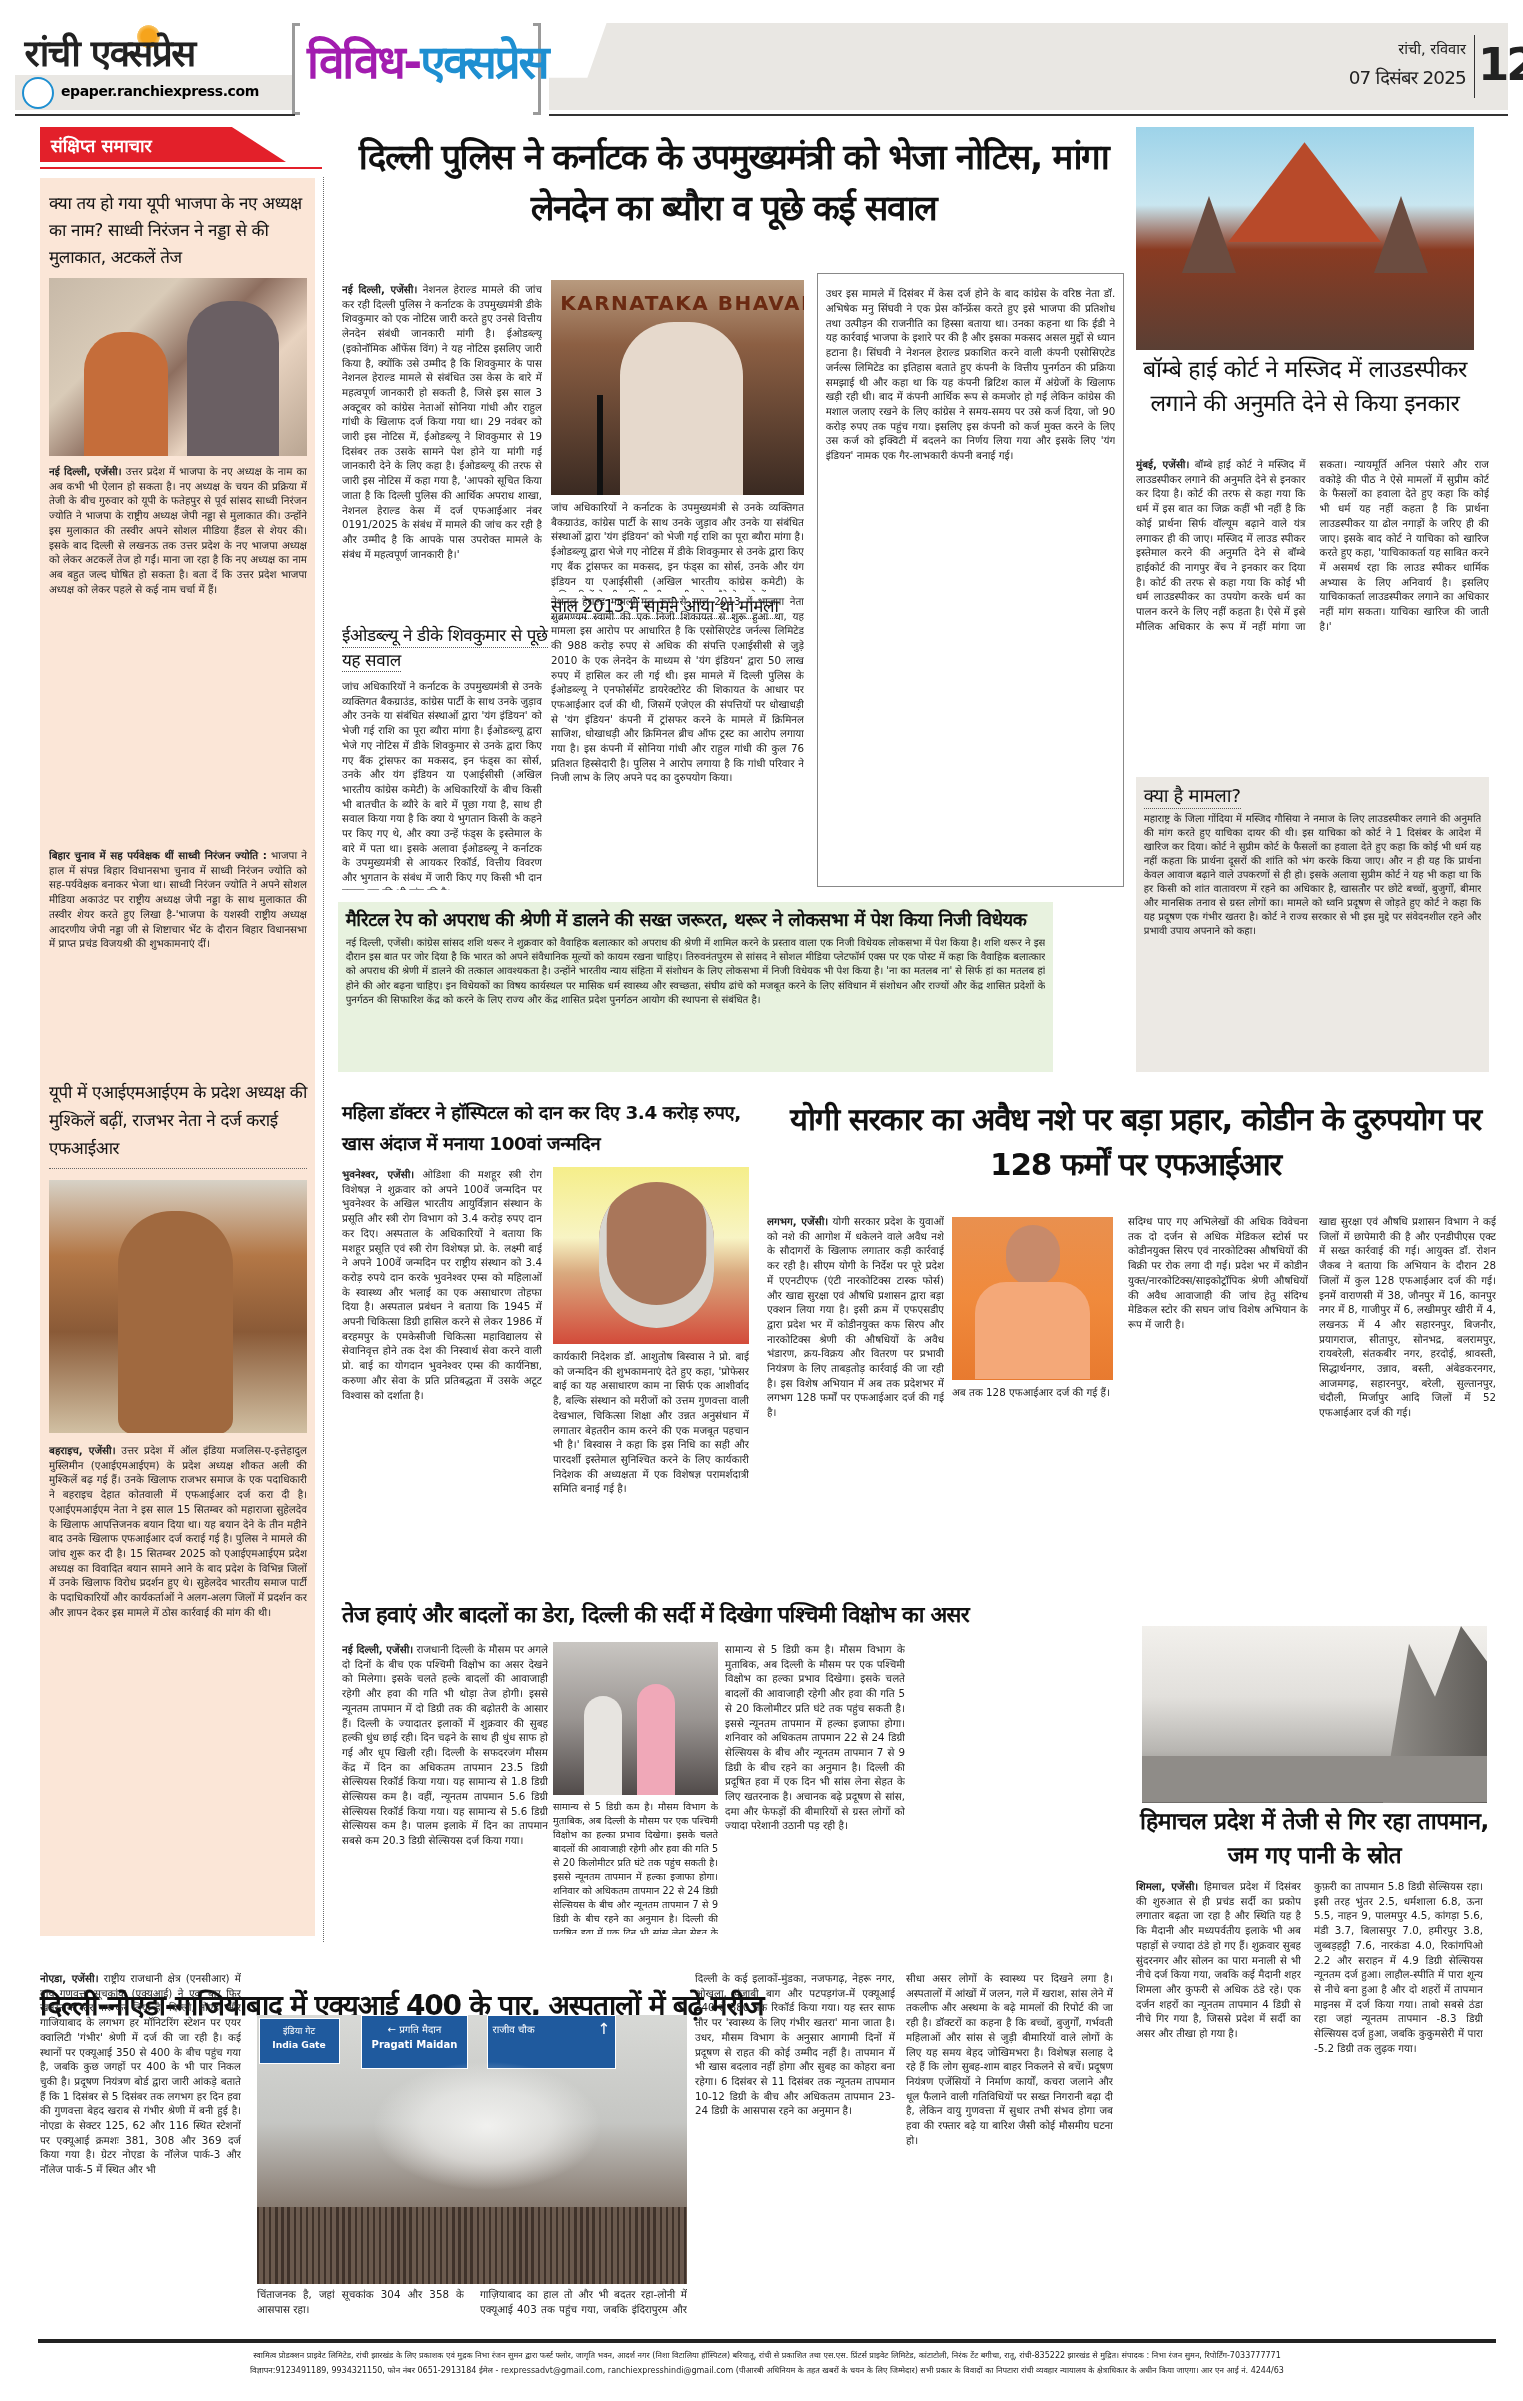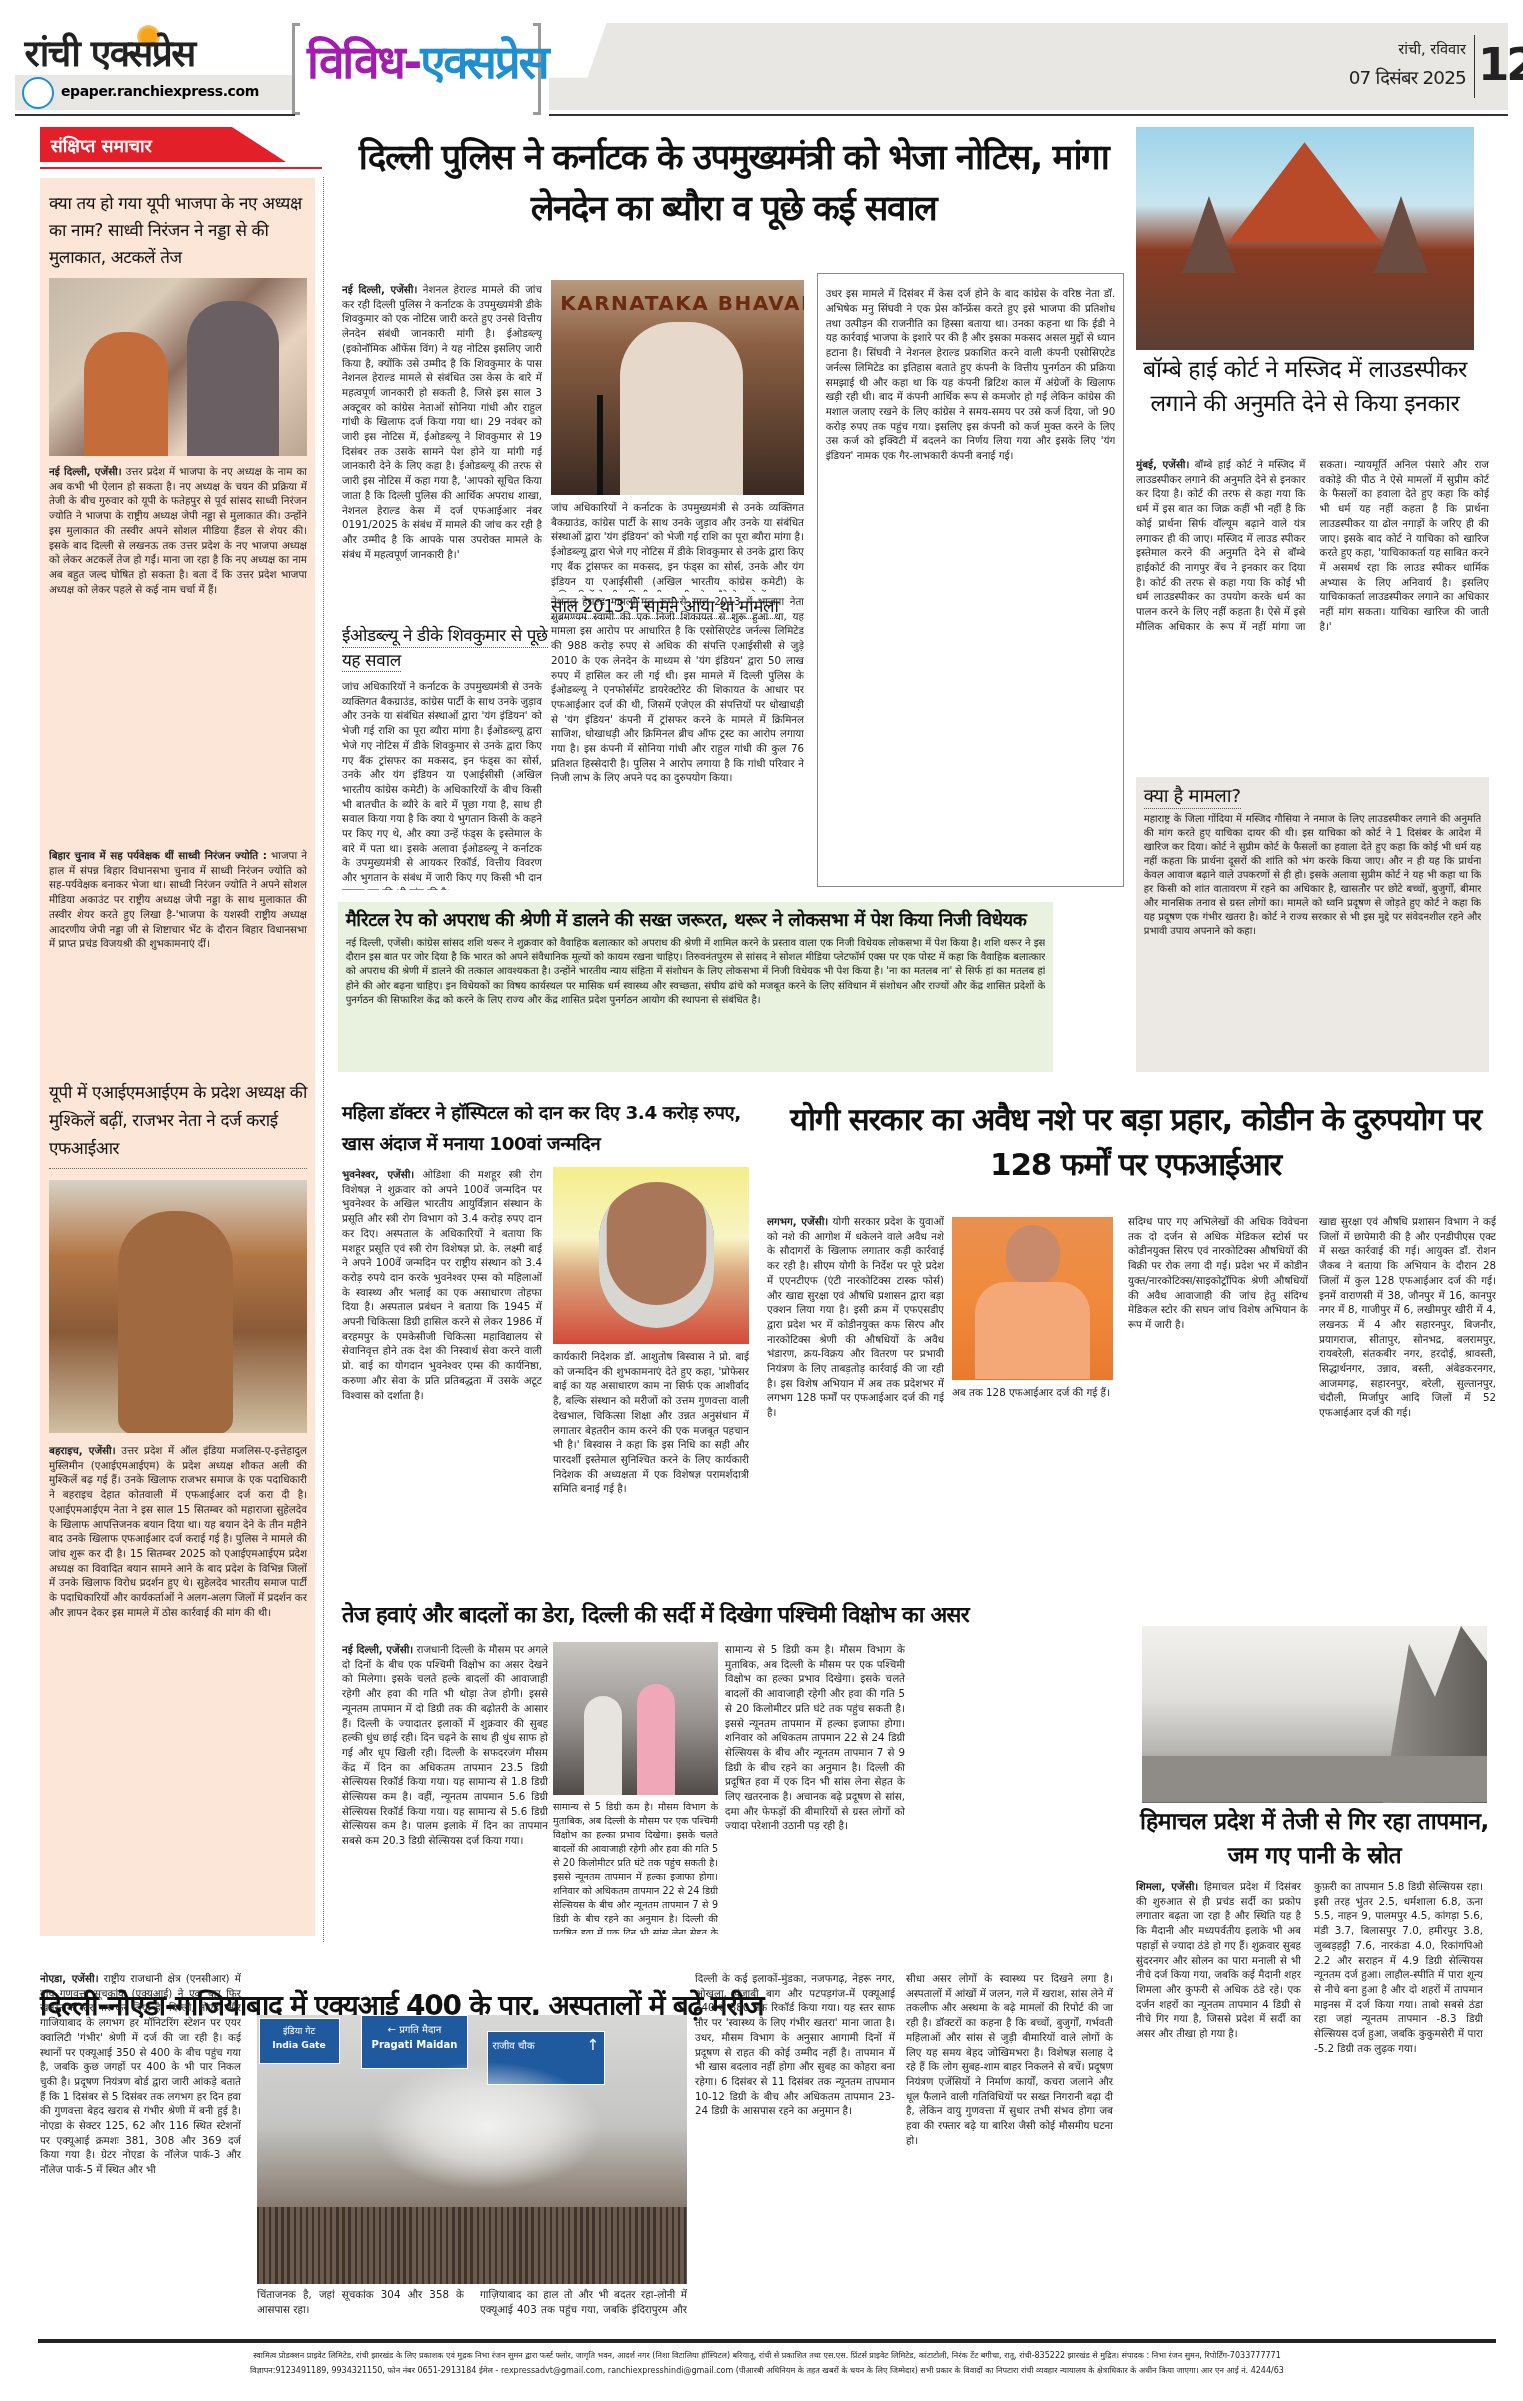--- a/index.html
+++ b/index.html
@@ -186,21 +186,21 @@
 </div>
 <div class="abs photo" style="left:257px;top:2015px;width:430px;height:269px;background:linear-gradient(180deg,#d8d9d6 0%,#c5c6c3 40%,#8a7e74 70%,#4b3f37 100%);">
   <div class="abs" style="left:1.5px;top:3.1px;width:81px;height:46px;background:#1f5a9e;border:1.5px solid #fff;color:#fff;text-align:center;font-size:9.2px;line-height:14px;padding-top:4.6px;">
     <div>इंडिया गेट</div>
     <div style="font-weight:700;">India Gate</div>
   </div>
   <div class="abs" style="left:104px;top:0;width:107px;height:54px;background:#1f5a9e;border:1.5px solid #fff;color:#fff;text-align:center;font-size:10px;line-height:15.3px;padding-top:6.1px;">
     <div><span>←</span> <span>प्रगति मैदान</span></div>
     <div style="font-weight:700;">Pragati Maidan</div>
   </div>
-  <div class="abs" style="left:230px;top:16px;width:118px;height:54px;background:#1f5a9e;border:1.5px solid #fff;color:#fff;font-size:10px;line-height:15.3px;padding:6.1px 4.6px;">
+  <div class="abs" style="left:230px;top:0;width:129px;height:54px;background:#1f5a9e;border:1.5px solid #fff;color:#fff;font-size:10px;line-height:15.3px;padding:6.1px 4.6px;">
     <span>राजीव चौक</span>
     <span style="float:right;font-size:15.3px;">↑</span>
   </div>
   <span class="abs" style="left:115px;top:46px;width:230px;height:130px;background:radial-gradient(ellipse,#f1f1ef 0%,rgba(241,241,239,0.6) 40%,transparent 70%);"></span>
   <span class="abs" style="left:0;top:192px;width:430px;height:77px;background:repeating-linear-gradient(90deg,#3f322a 0 2.3px,#6b5a4e 2.3px 6.1px);"></span>
 </div>
 <div class="abs body-text" style="left:257px;top:2287px;width:207px;height:31px;">चिंताजनक है, जहां सूचकांक 304 और 358 के आसपास रहा।</div>
 <div class="abs body-text" style="left:480px;top:2287px;width:207px;height:31px;">गाज़ियाबाद का हाल तो और भी बदतर रहा-लोनी में एक्यूआई 403 तक पहुंच गया, जबकि इंदिरापुरम और संजय नगर में भी सूचकांक 300 के ऊपर दर्ज किया गया।</div>
 <div class="abs body-text" style="left:695px;top:1971px;width:200px;height:342px;">दिल्ली के कई इलाकों-मुंडका, नजफगढ़, नेहरू नगर, ओखला, पंजाबी बाग और पटपड़गंज-में एक्यूआई 340 से 380 तक रिकॉर्ड किया गया। यह स्तर साफ तौर पर 'स्वास्थ्य के लिए गंभीर खतरा' माना जाता है। उधर, मौसम विभाग के अनुसार आगामी दिनों में प्रदूषण से राहत की कोई उम्मीद नहीं है। तापमान में भी खास बदलाव नहीं होगा और सुबह का कोहरा बना रहेगा। 6 दिसंबर से 11 दिसंबर तक न्यूनतम तापमान 10-12 डिग्री के बीच और अधिकतम तापमान 23-24 डिग्री के आसपास रहने का अनुमान है।</div>
 <div class="abs body-text" style="left:906px;top:1971px;width:207px;height:342px;">सीधा असर लोगों के स्वास्थ्य पर दिखने लगा है। अस्पतालों में आंखों में जलन, गले में खराश, सांस लेने में तकलीफ और अस्थमा के बढ़े मामलों की रिपोर्ट की जा रही है। डॉक्टरों का कहना है कि बच्चों, बुजुर्गों, गर्भवती महिलाओं और सांस से जुड़ी बीमारियों वाले लोगों के लिए यह समय बेहद जोखिमभरा है। विशेषज्ञ सलाह दे रहे हैं कि लोग सुबह-शाम बाहर निकलने से बचें। प्रदूषण नियंत्रण एजेंसियों ने निर्माण कार्यों, कचरा जलाने और धूल फैलाने वाली गतिविधियों पर सख्त निगरानी बढ़ा दी है, लेकिन वायु गुणवत्ता में सुधार तभी संभव होगा जब हवा की रफ्तार बढ़े या बारिश जैसी कोई मौसमीय घटना हो।</div>

